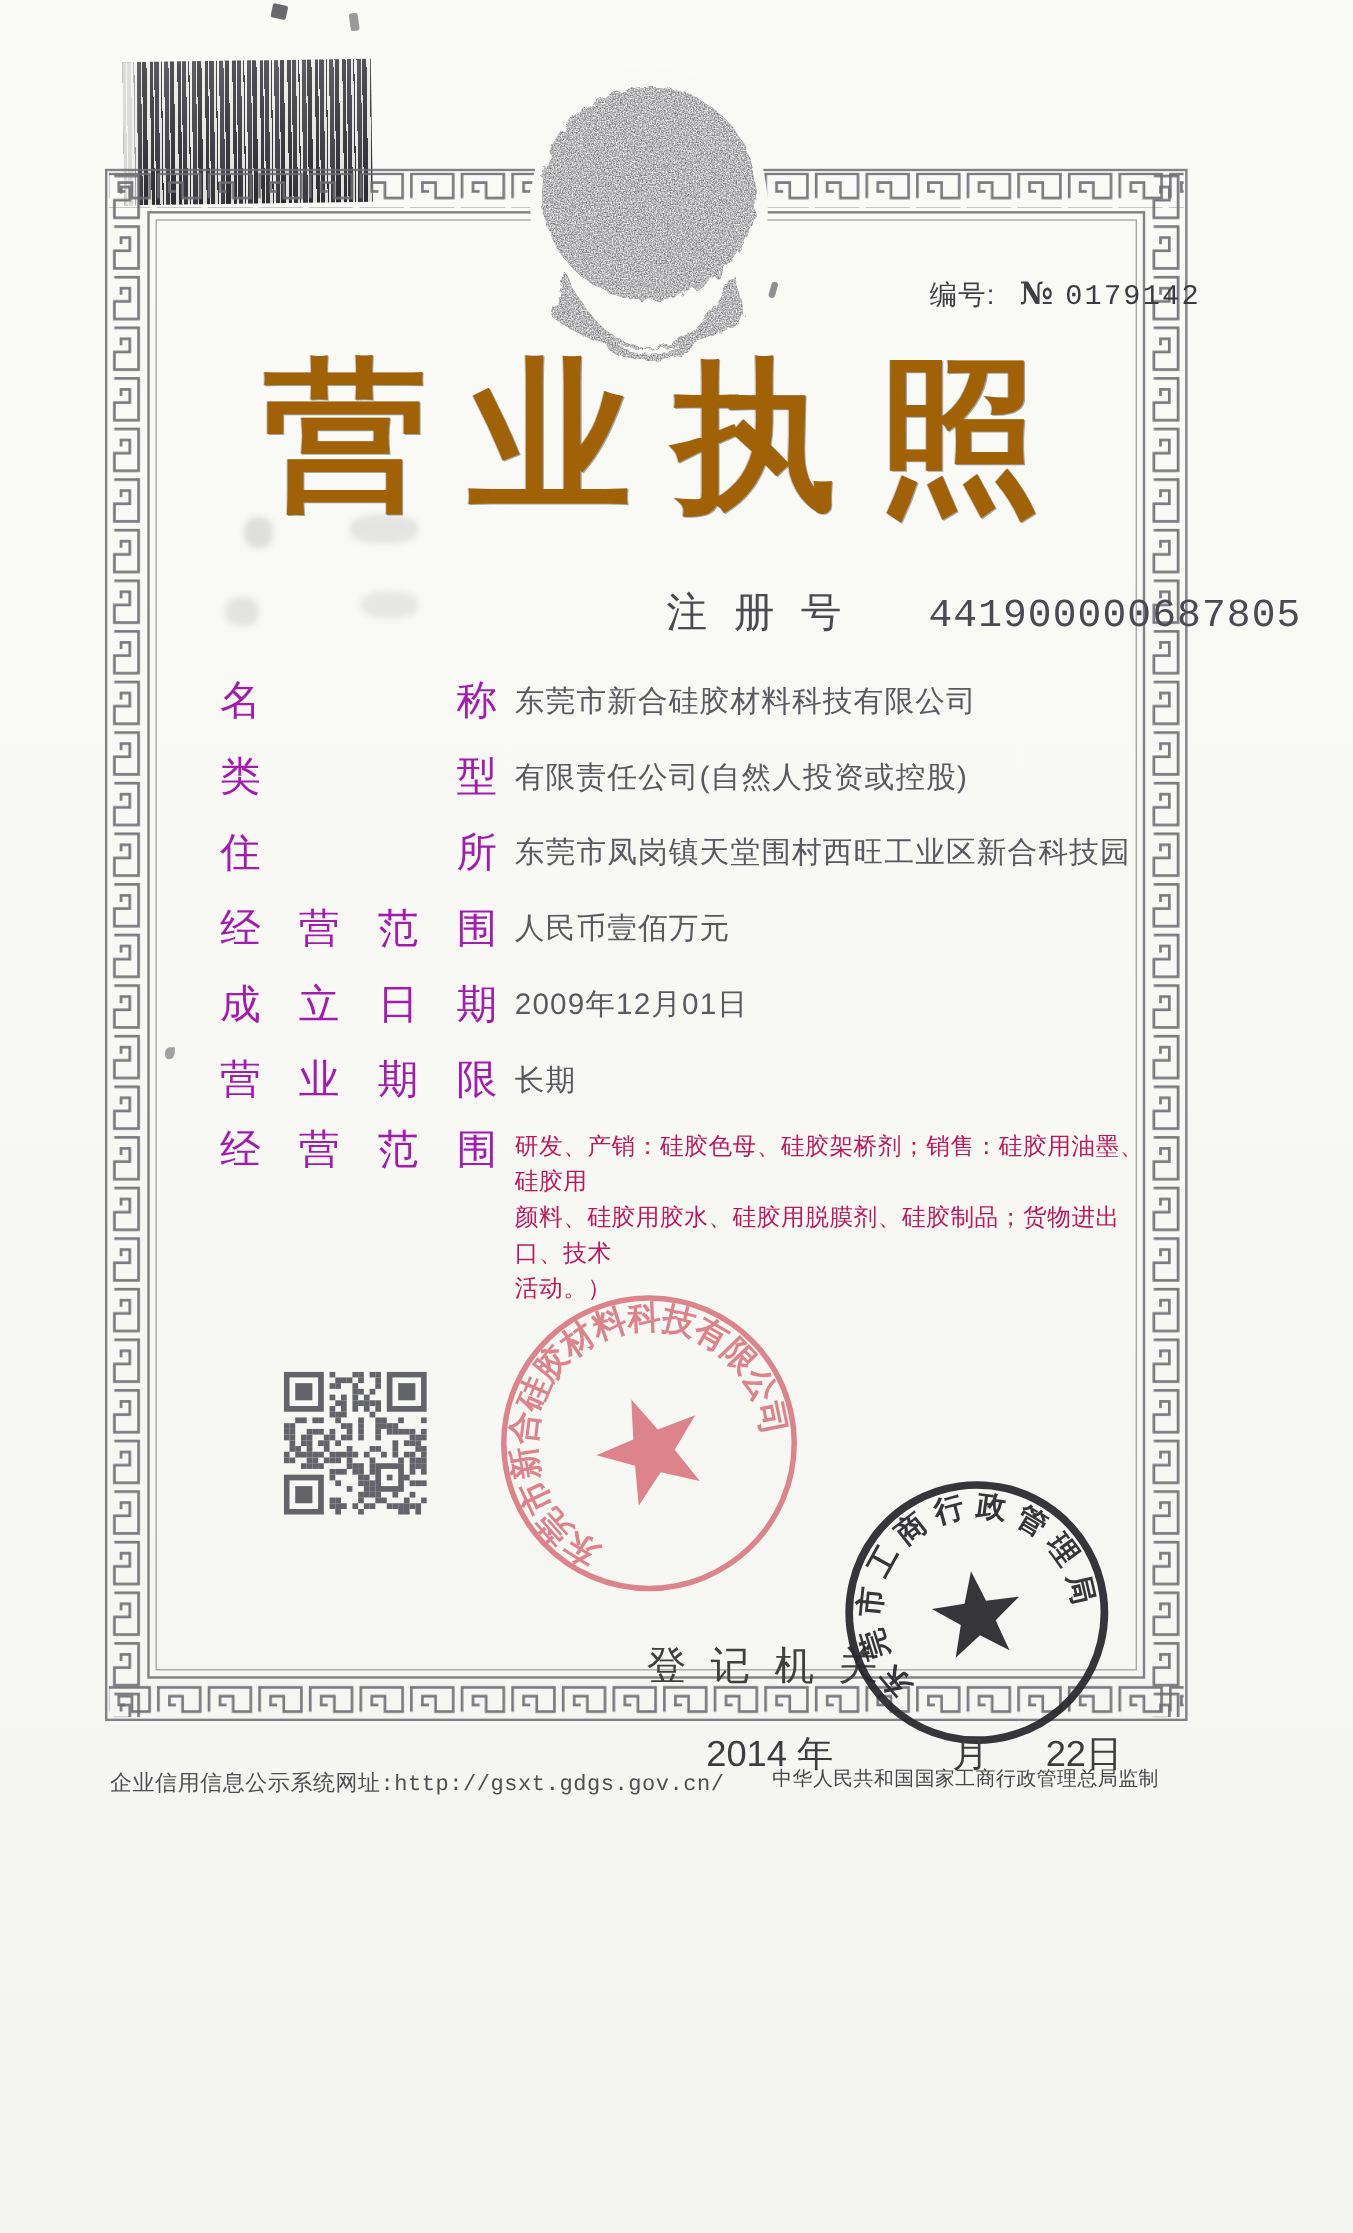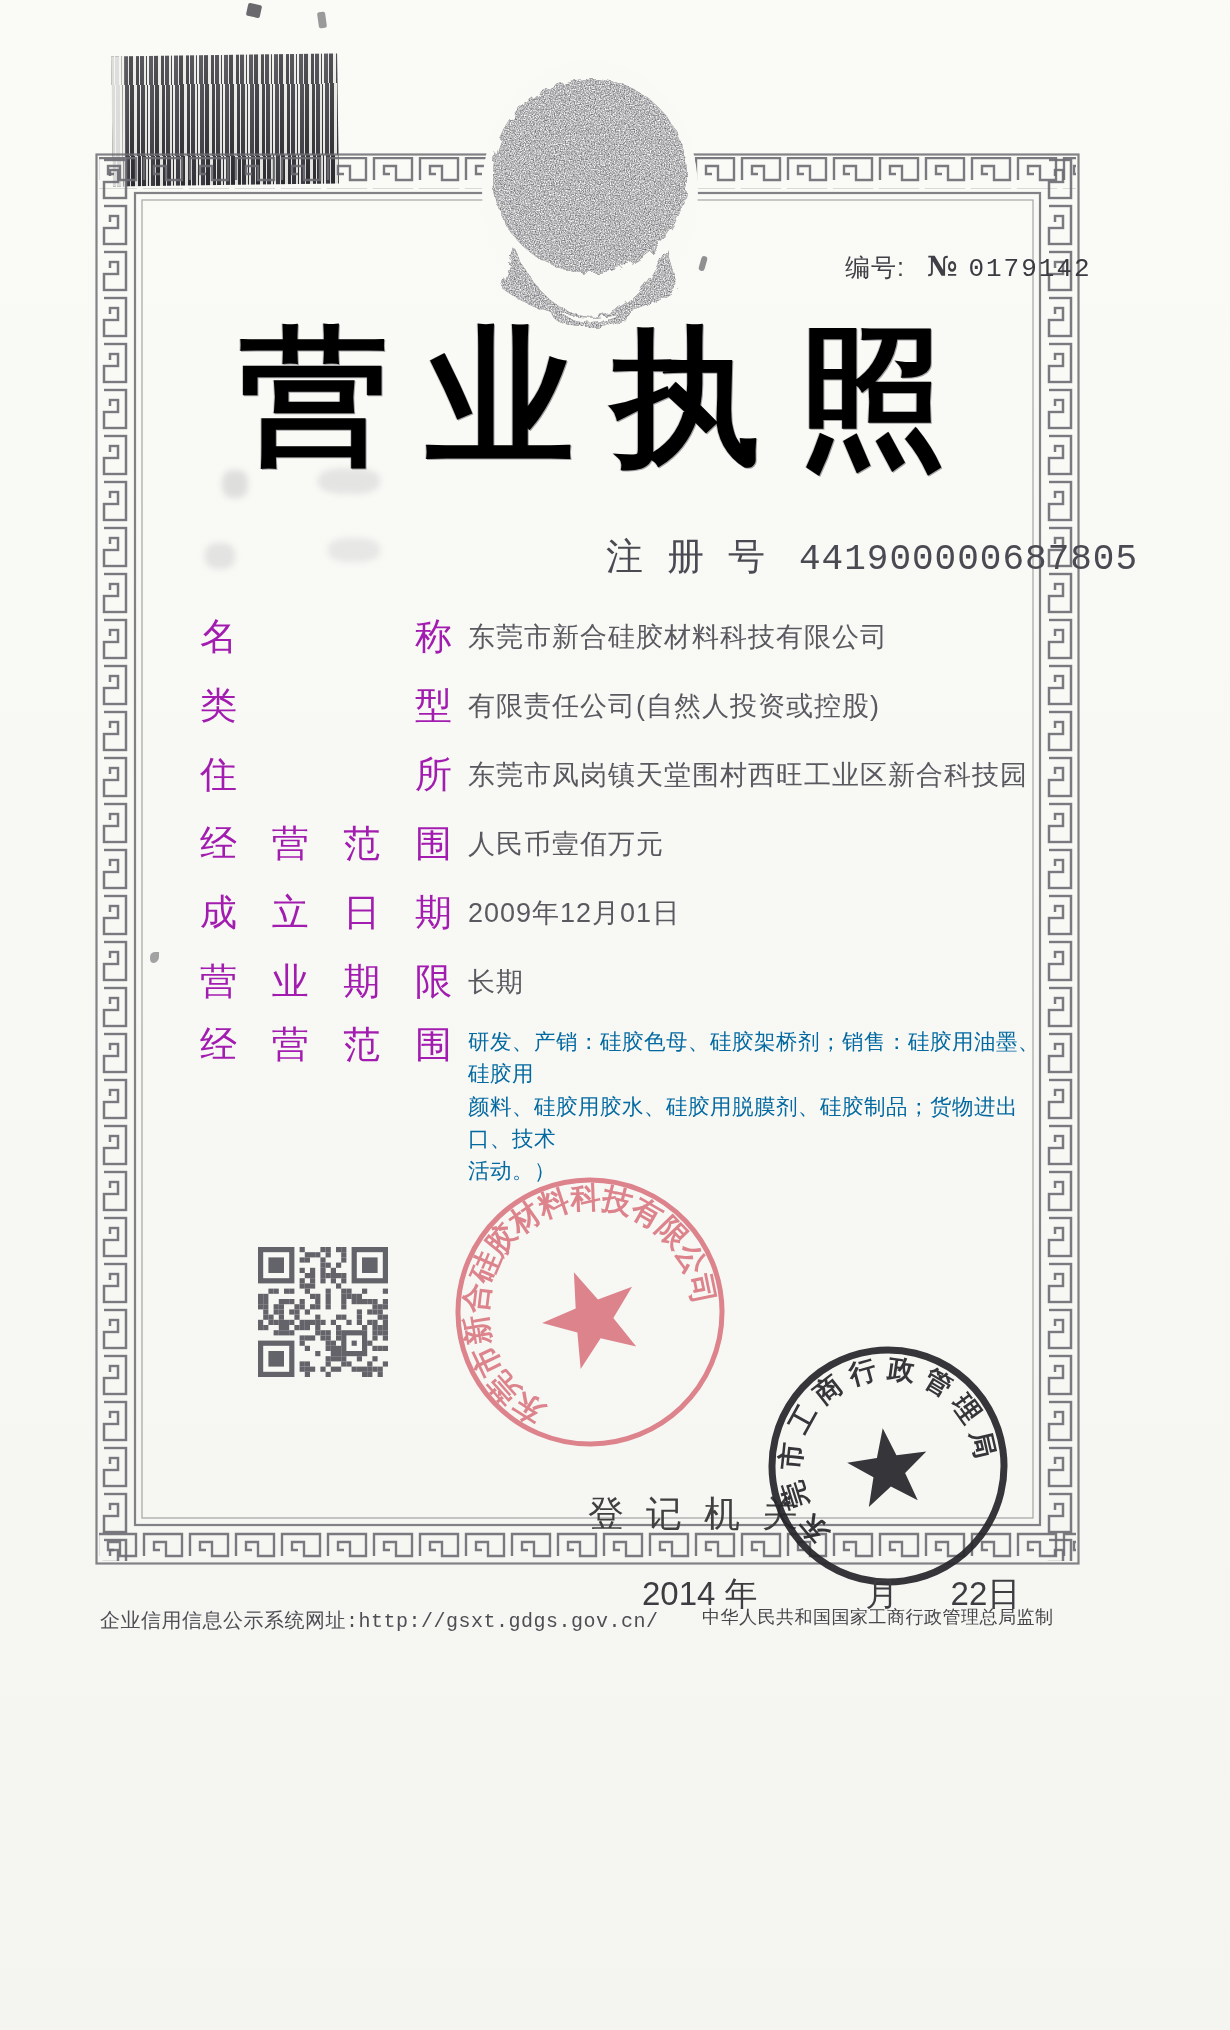--- a/index.html
+++ b/index.html
@@ -23,35 +23,35 @@
   
   .border-frame{left:95px;top:153px;}
   
   .emblem{left:478px;top:58px;}
   
   .serial{left:845px;top:250px;font-size:25px;color:#3f3f45;letter-spacing:1px;white-space:nowrap;}
   .serial .nosym{font-family:"DejaVu Serif",serif;font-weight:bold;font-size:28px;margin:0 10px 0 22px;}
   .serial .num{font-family:"Liberation Mono",monospace;font-size:26px;letter-spacing:2px;color:#3a3a40;text-align:right;}
   
   .title{
-    left:240px;top:316px;font-size:148px;font-weight:800;color:#000000;
+    left:240px;top:316px;font-size:148px;font-weight:800;color:#a16207;
     letter-spacing:38px;white-space:nowrap;line-height:1.1;
     text-shadow:1px 1px 0 rgba(60,60,66,.45), -1px 0 0 rgba(60,60,66,.25);
   }
   
-  .regno{left:606px;top:532px;white-space:nowrap;display:flex;align-items:baseline;}
+  .regno{left:606px;top:532px;white-space:nowrap;display:flex;align-items:baseline;gap:45px;}
   .regno .lab{font-size:37px;letter-spacing:24px;color:#4a4a52;}
   .regno .val{font-family:"Liberation Mono",monospace;font-size:36px;letter-spacing:1px;color:#4a4a52;margin-left:10px;}
   
   .fields{left:200px;top:602px;width:860px;}
   .frow{display:flex;align-items:center;height:69px;}
   .frow.scope-row{align-items:flex-start;height:auto;margin-top:4px;}
   .flabel{width:252px;font-size:37px;color:#a21caf;text-align:justify;text-align-last:justify;flex:none;}
   .fvalue{margin-left:16px;font-size:27px;color:#595960;letter-spacing:1px;white-space:nowrap;}
-  .scope-lines{margin-left:16px;font-size:21.5px;color:#0369a1;line-height:1.5;letter-spacing:.5px;padding-top:6px;}
+  .scope-lines{margin-left:16px;font-size:21.5px;color:#be185d;line-height:1.5;letter-spacing:.5px;padding-top:6px;}
   
   .qr{left:258px;top:1247px;width:130px;height:130px;opacity:.88;}
   
   .company-seal{left:440px;top:1162px;opacity:.82;}
   .registry-stamp{left:758px;top:1336px;opacity:.92;}
   
   .registry-label{left:588px;top:1490px;font-size:36px;letter-spacing:22px;color:#404040;white-space:nowrap;}
   .issue-date{left:642px;top:1572px;font-size:33px;color:#3c3c41;white-space:nowrap;z-index:1;}
   .issue-date .dy{margin-right:108px;}
   .issue-date .dm{margin-right:52px;}

